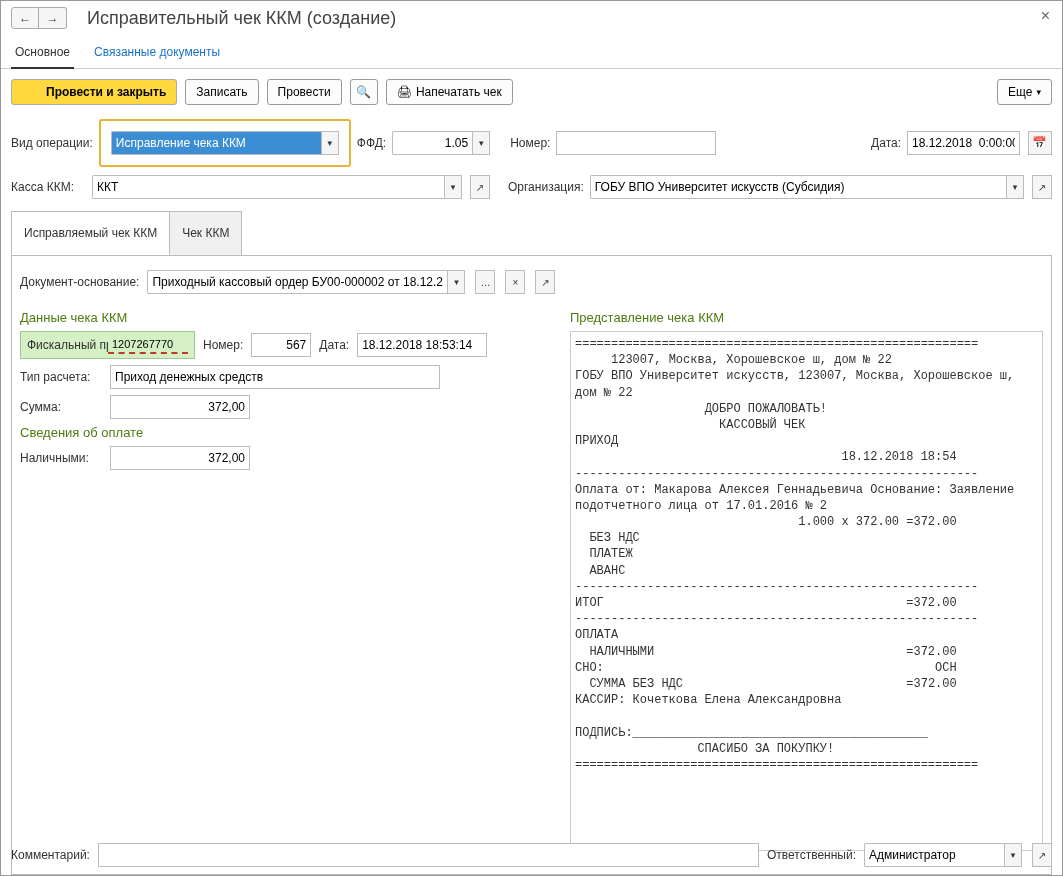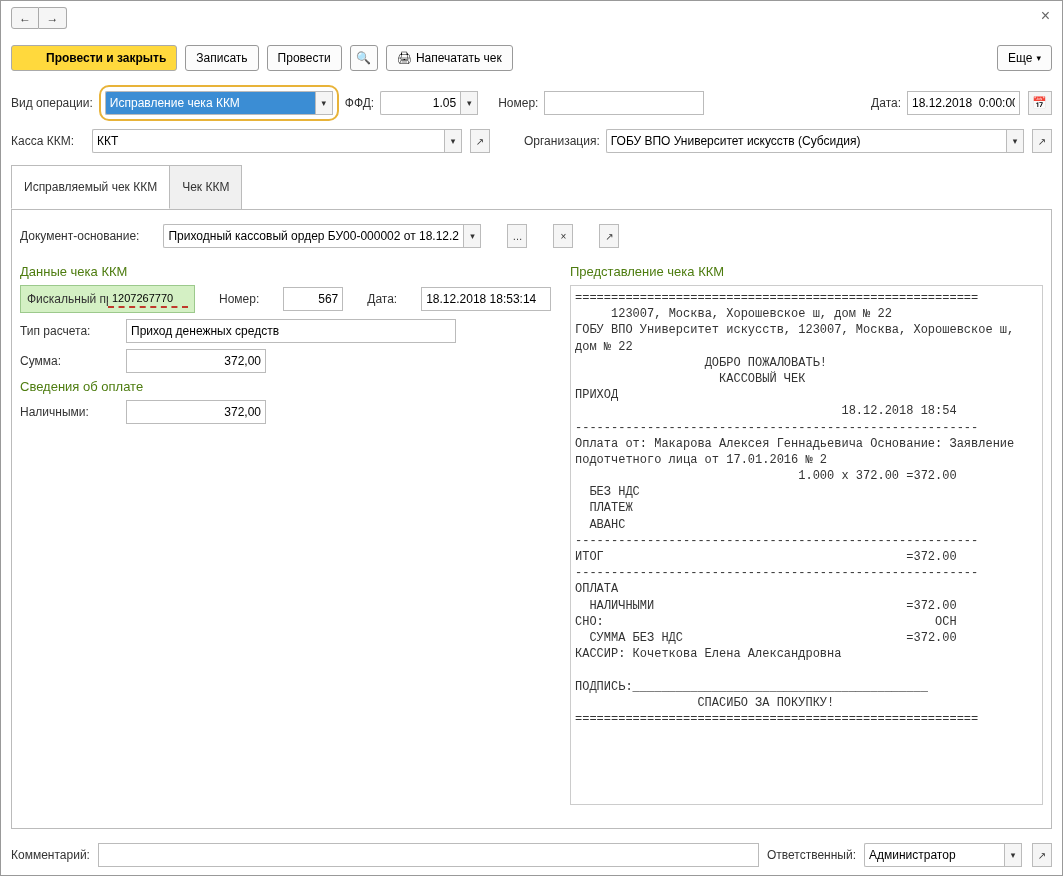--- a/index.html
+++ b/index.html
@@ -21,53 +21,58 @@
 .btn.primary { background: #ffd93d; border-color: #aaa; font-weight: bold; padding-left: 34px; }
 .btn.sq { width: 28px; padding: 0; justify-content: center; }
 .spacer { flex: 1; }
 .form-row { display: flex; align-items: center; gap: 6px; padding: 4px 10px; flex-wrap: nowrap; }
 .lbl { white-space: nowrap; }
 .input { height: 24px; border: 1px solid #bbb; padding: 0 4px; font-size: 12px; background: #fff; }
 .combo { display: flex; }
 .combo .input { border-right: none; border-radius: 2px 0 0 2px; }
 .combo.hl .input { background: #3b8dd4; color: #fff; }
 .combo-wrap { display: flex; border: 1px solid transparent; padding: 1px; }
-.combo-wrap.hl { border: 2px solid #e8b339; border-radius: 10px; padding: 4px; }
+.combo-wrap.hl { border: 2px solid #e8b339; border-radius: 3px; padding: 10px; }
 .dd-btn { width: 18px; height: 24px; border: 1px solid #bbb; background: #f5f5f5; display: flex; align-items: center; justify-content: center; cursor: pointer; font-size: 9px; }
 .ext-btn { width: 20px; height: 24px; border: 1px solid #bbb; background: #f5f5f5; margin-left: 2px; display: flex; align-items: center; justify-content: center; cursor: pointer; font-size: 10px; }
 .cal-btn { width: 24px; height: 24px; border: 1px solid #bbb; background: #f5f5f5; margin-left: 2px; display: flex; align-items: center; justify-content: center; cursor: pointer; }
 .tabs2 { display: flex; margin: 8px 10px 0; }
 .tab2 { padding: 14px 12px; border: 1px solid #bbb; background: #f0f0f0; cursor: pointer; border-bottom: none; font-size: 12px; }
 .tab2.active { background: #fff; border-bottom: 1px solid #fff; position: relative; z-index: 2; }
 .tab2:not(:first-child) { border-left: none; }
 .two-col { display: flex; gap: 10px; margin-top: 10px; }
 .col-left { flex: 0 0 540px; }
 .col-right { flex: 1; min-width: 0; }
 .section-title { color: #4d7c0f; font-size: 13px; margin: 6px 0; }
 .fiscal-box { display: inline-flex; align-items: center; background: #d4f0c4; border: 1px solid #9cc98c; padding: 4px 6px; gap: 6px; }
 .fiscal-val { background: #d4f0c4; border: none; border-bottom: 2px dashed #c0392b; padding: 2px 4px; font-size: 11px; width: 80px; }
-.inline-row { display: flex; align-items: center; gap: 24px; margin: 6px 0; }
+.inline-row { display: flex; align-items: center; gap: 8px; margin: 6px 0; }
 .receipt-wrap { border: 1px solid #ccc; background: #fff; height: 520px; overflow: auto; padding: 4px; }
 .receipt { font-family: "Courier New", monospace; font-size: 12px; white-space: pre-wrap; line-height: 1.35; }
 .footer { position: absolute; bottom: 0; left: 0; right: 0; padding: 8px 10px; display: flex; align-items: center; gap: 8px; border-top: 0; }
 .footer .input { flex: 1; }
 .inner-panel { border: 1px solid #bbb; margin: 0 10px 50px; height: 620px; padding: 8px; }
 </style>
 </head>
 <body>
 
 <div class="window">
   <div class="titlebar">
     <div class="nav-btns">
       <div class="nav-btn">←</div>
       <div class="nav-btn">→</div>
     </div>
+    <div class="title">Исправительный чек ККМ (создание)</div>
     <div class="close-x">×</div>
   </div>
 
+  <div class="top-tabs">
+    <div class="top-tab active">Основное</div>
+    <div class="top-tab link">Связанные документы</div>
+  </div>
 
   <div class="toolbar">
     <button class="btn primary">Провести и закрыть</button>
     <button class="btn">Записать</button>
     <button class="btn">Провести</button>
     <button class="btn sq">
         <span>🔍</span>
       </button>
     <button class="btn">
         <span>🖨</span> 
@@ -103,21 +108,21 @@
       </div>
   </div>
 
   <div class="form-row">
     <span class="lbl" style="width:75px">Касса ККМ:</span>
     <div class="combo" style="flex:0 0 auto">
       <input class="input" style="width: 352px;" value="ККТ">
       <div class="dd-btn">▾</div>
     </div>
     <div class="ext-btn">↗</div>
-    <span class="lbl" style="margin-left:28px">Организация:</span>
+    <span class="lbl" style="margin-left:12px">Организация:</span>
     <div class="combo" style="flex:1">
       <input class="input" style="flex: 1 1 0%;" value="ГОБУ ВПО Университет искусств (Субсидия)">
       <div class="dd-btn">▾</div>
     </div>
     <div class="ext-btn">↗</div>
   </div>
 
   <div class="tabs2">
     <div class="tab2 active">Исправляемый чек ККМ</div>
     <div class="tab2">Чек ККМ</div>

